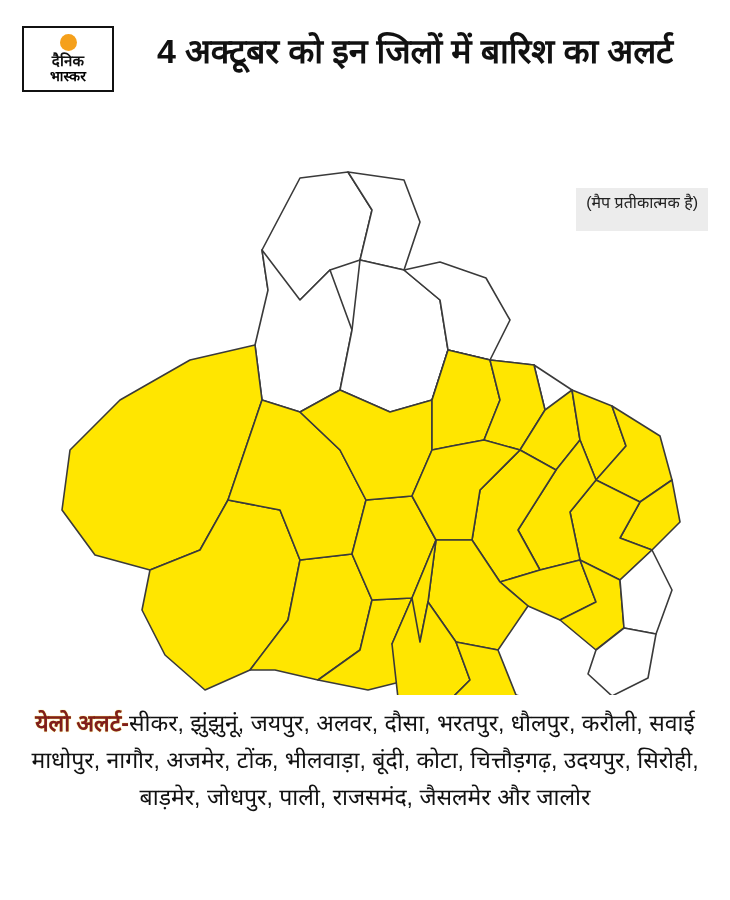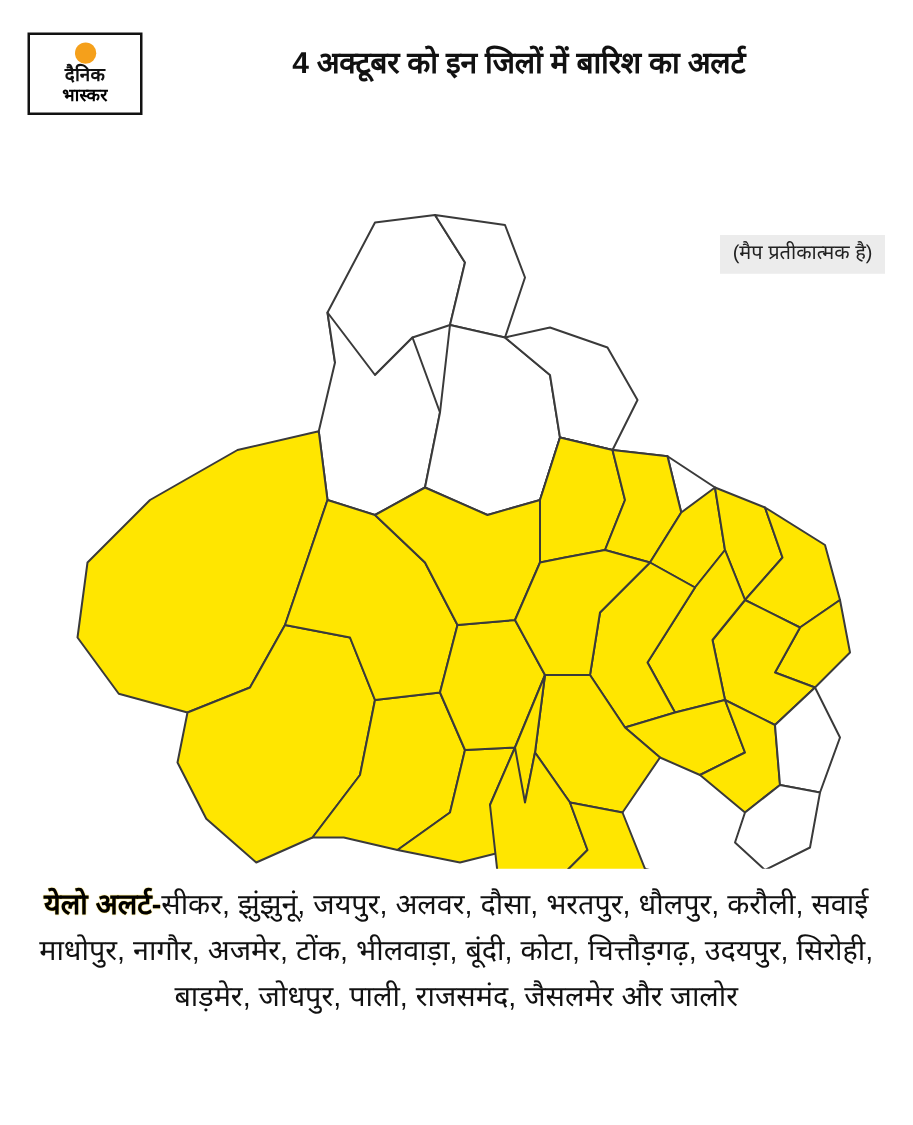--- a/index.html
+++ b/index.html
@@ -62,35 +62,35 @@
     line-height: 16px;
     letter-spacing: 0.2px;
   }
   .title {
     position: absolute;
     left: 120px;
     right: 20px;
     top: 28px;
     text-align: center;
     color: #111111;
-    font-size: 24px;
+    font-size: 34px;
     font-weight: bold;
     line-height: 46px;
     letter-spacing: -0.2px;
   }
 
   
   .disclaimer {
     position: absolute;
     right: 22px;
     top: 188px;
     background: #ececec;
     color: #222222;
     font-size: 16px;
-    padding: 6px 10px 7px 10px;
+    padding: 6px 10px 19px 10px;
     line-height: 18px;
     white-space: nowrap;
   }
 
   
   .map-wrap {
     position: absolute;
     left: 0;
     top: 150px;
     width: 730px;
@@ -115,21 +115,21 @@
     left: 28px;
     right: 28px;
     top: 705px;
     text-align: center;
     font-size: 23px;
     line-height: 37px;
     color: #111111;
     font-weight: bold;
   }
   .legend .yellow-label {
-    color: #000000;
+    color: #7f1d1d;
     font-weight: bold;
     text-shadow: 0 0 1px #e8c000;
   }
   .legend .districts {
     font-weight: normal;
     color: #111111;
   }
 </style>
 </head>
 <body>

